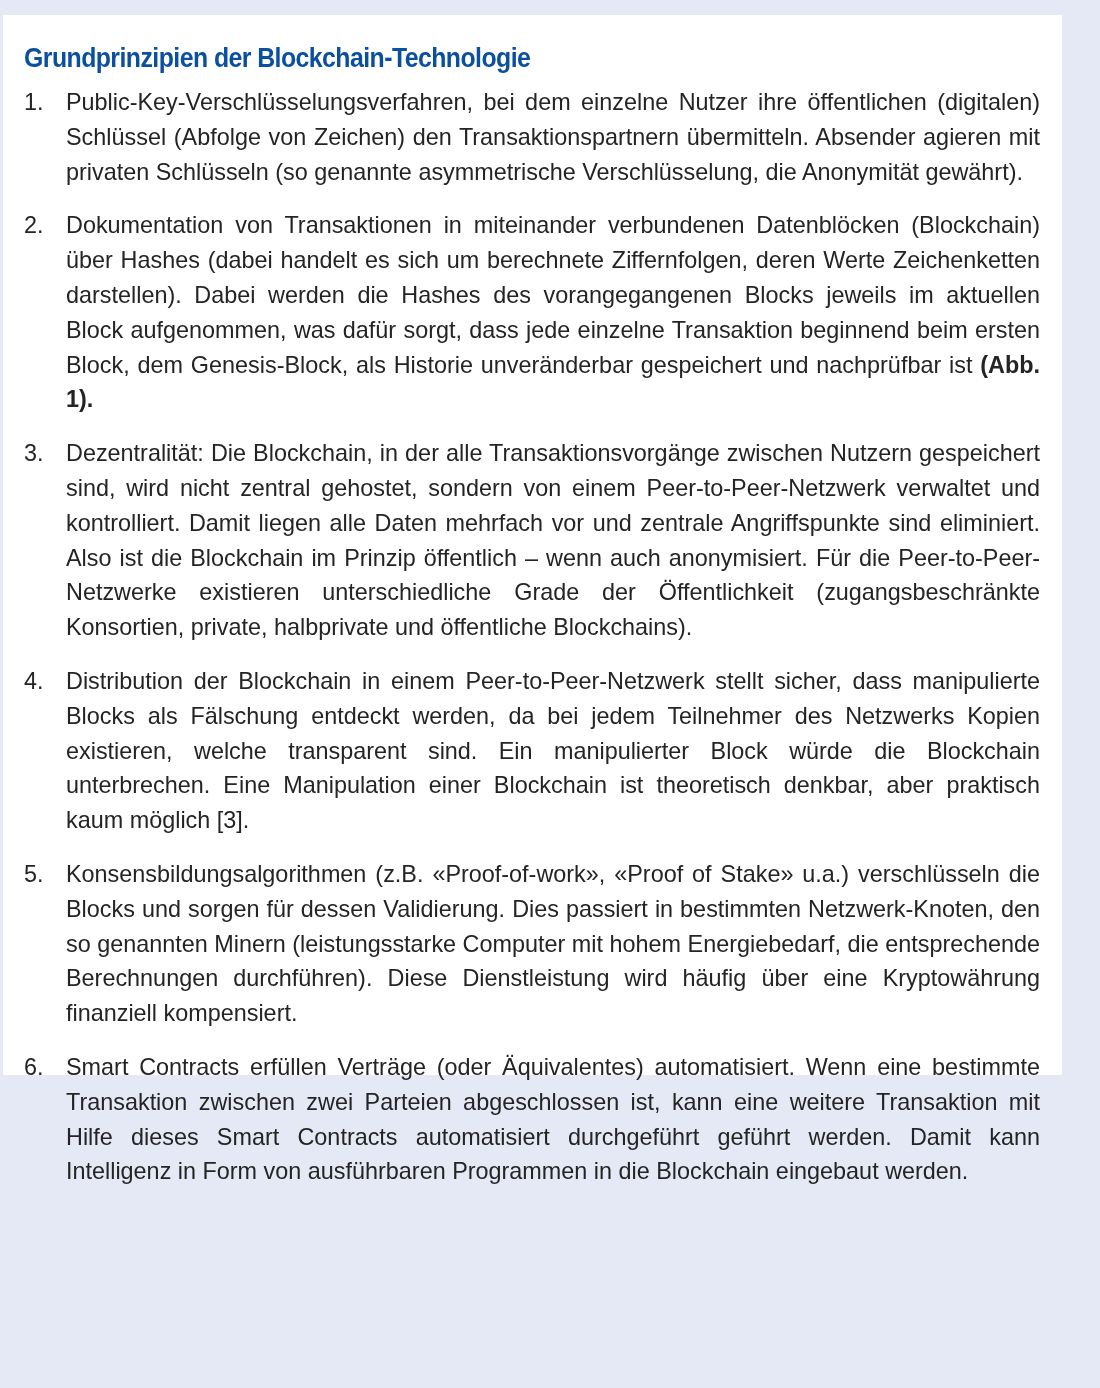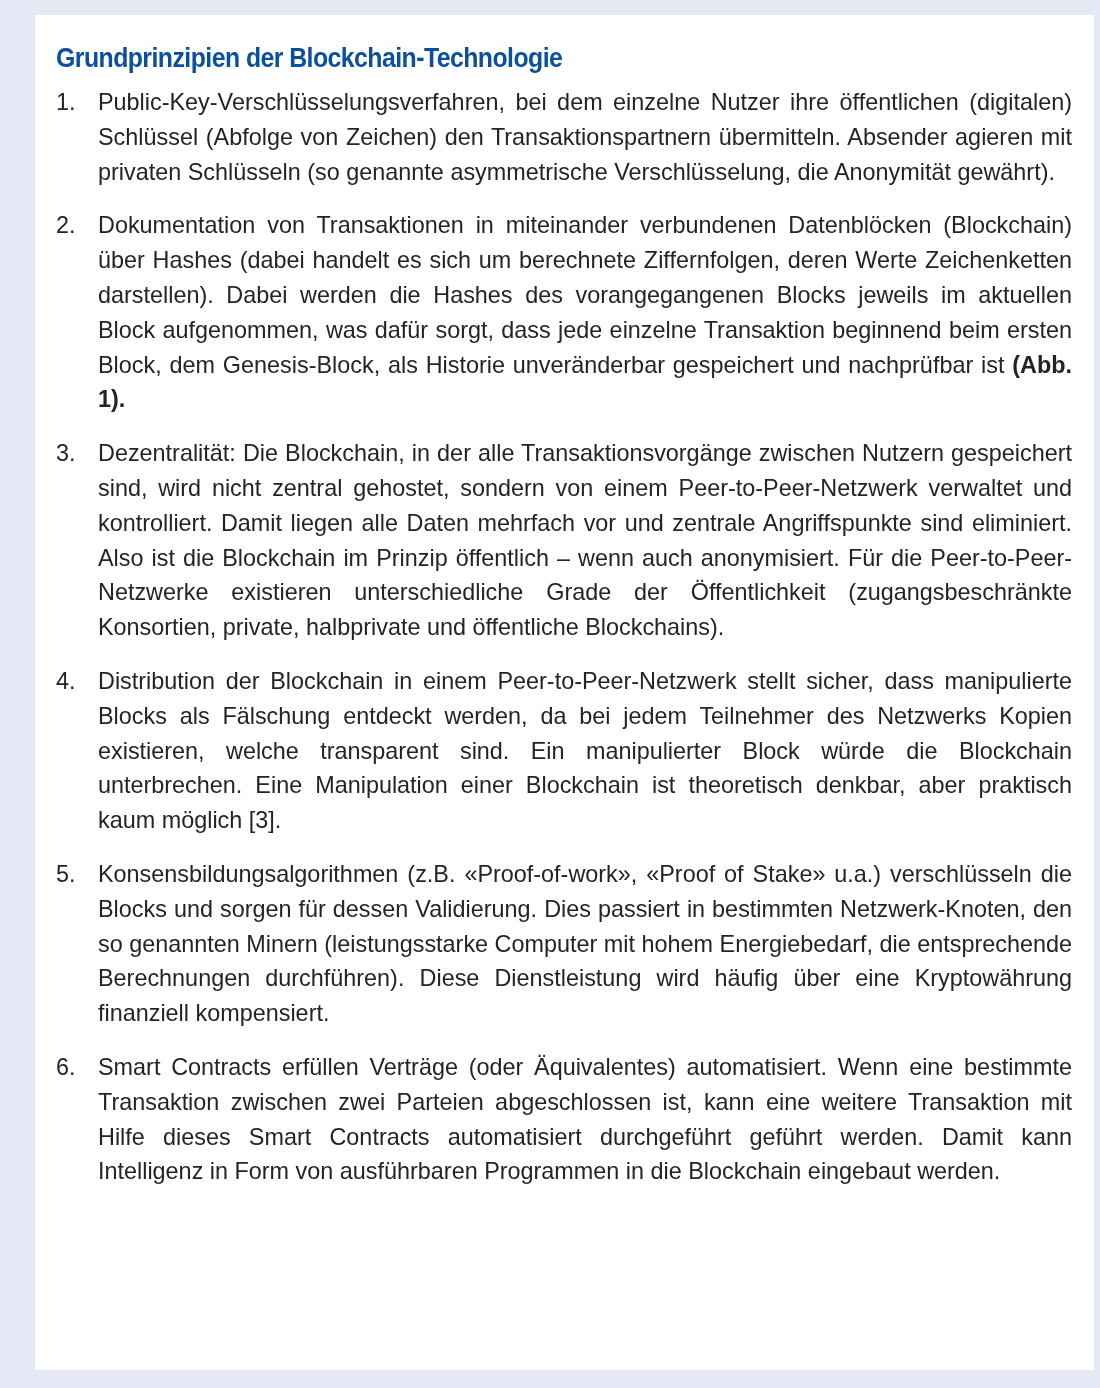--- a/index.html
+++ b/index.html
@@ -9,24 +9,24 @@
     body {
       width: 1100px;
       height: 1388px;
       background: #e5e8f5;
       position: relative;
       overflow: hidden;
       font-family: "Liberation Sans", sans-serif;
     }
     .panel {
       position: absolute;
-      left: 35px;
+      left: 3px;
       top: 15px;
       width: 1059px;
-      height: 1355px;
+      height: 1060px;
       background: #ffffff;
       box-sizing: border-box;
       padding: 26px 22px 0 21px;
     }
     .title {
       margin: 0;
       color: #0b4f9f;
       font-family: "Liberation Sans", sans-serif;
       font-weight: bold;
       font-size: 27px;

